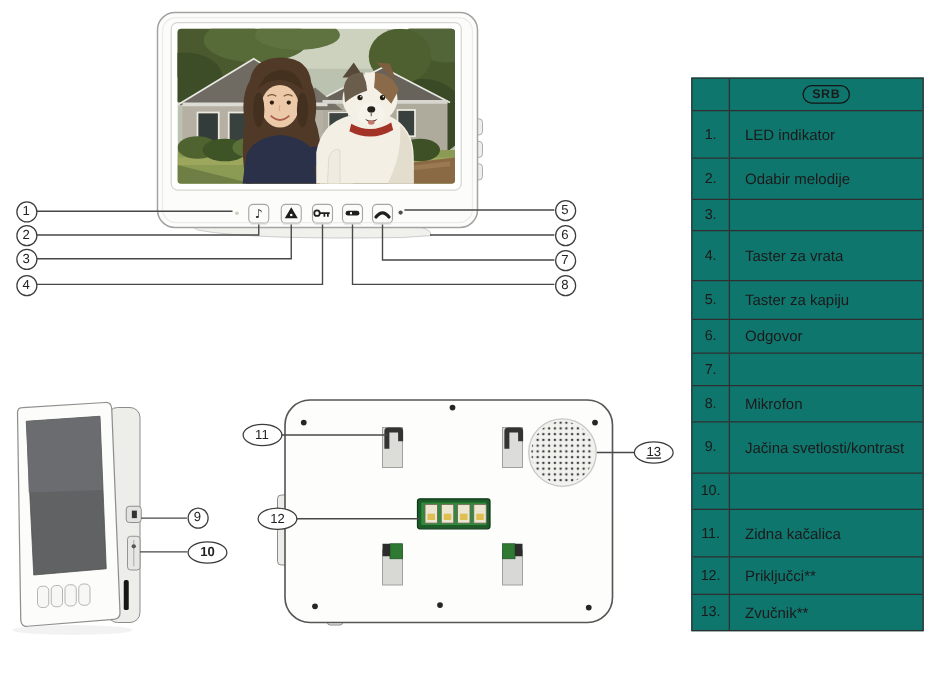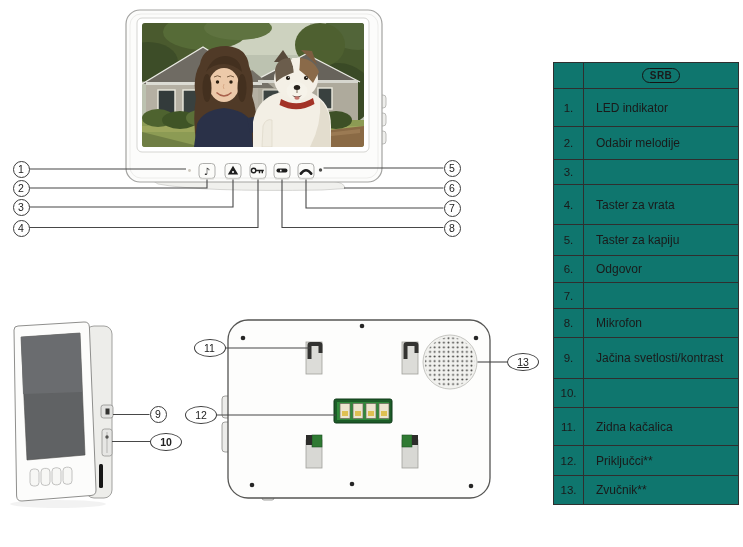--- a/index.html
+++ b/index.html
@@ -288,21 +288,21 @@
   <div class="callout" style="left:12.5px;top:179.5px;">2</div>
   <div class="callout" style="left:12.5px;top:198.5px;">3</div>
   <div class="callout" style="left:12.5px;top:219.5px;">4</div>
   <div class="callout" style="left:443.5px;top:159.5px;">5</div>
   <div class="callout" style="left:443.5px;top:179.5px;">6</div>
   <div class="callout" style="left:443.5px;top:199.5px;">7</div>
   <div class="callout" style="left:443.5px;top:219.5px;">8</div>
   <div class="callout" style="left:149.5px;top:406px;">9</div>
   <div class="callout w2" style="left:150px;top:433px;font-weight:bold;">10</div>
   <div class="callout w2" style="left:193.5px;top:339px;">11</div>
-  <div class="callout w2" style="left:185px;top:406px;">12</div>
+  <div class="callout w2" style="left:206px;top:406px;">12</div>
   <div class="callout w2" style="left:507px;top:353px;text-decoration:underline;">13</div>
 
   <div class="parts-table">
     <div class="tr" style="height:26px">
       <div class="td num"></div>
       <div class="td label center">
         <span class="srb">SRB</span>
       </div>
     </div>
     <div class="tr" style="height:38px">

